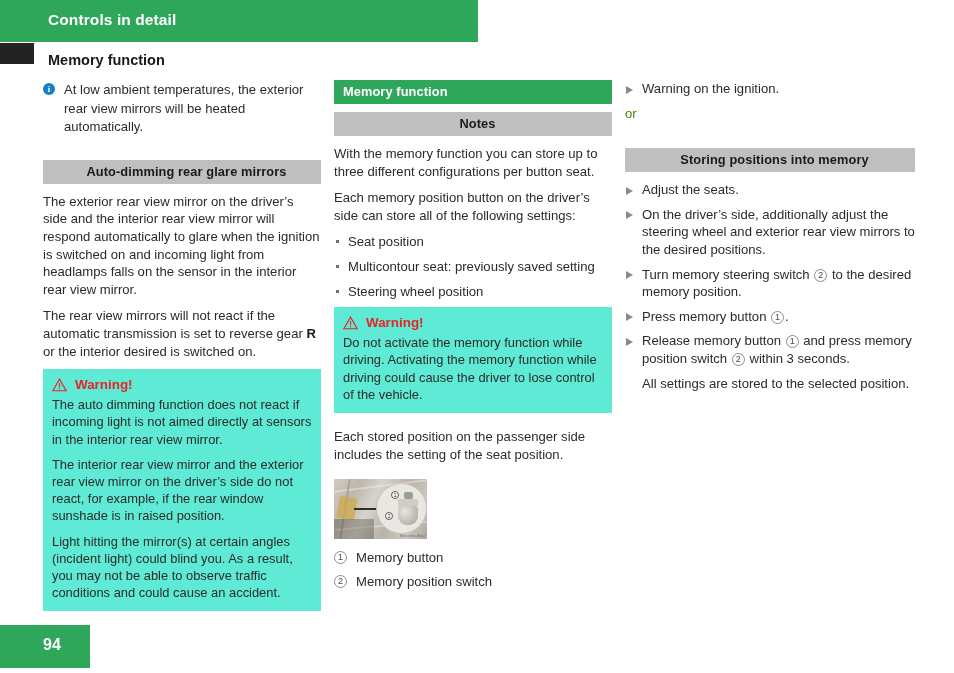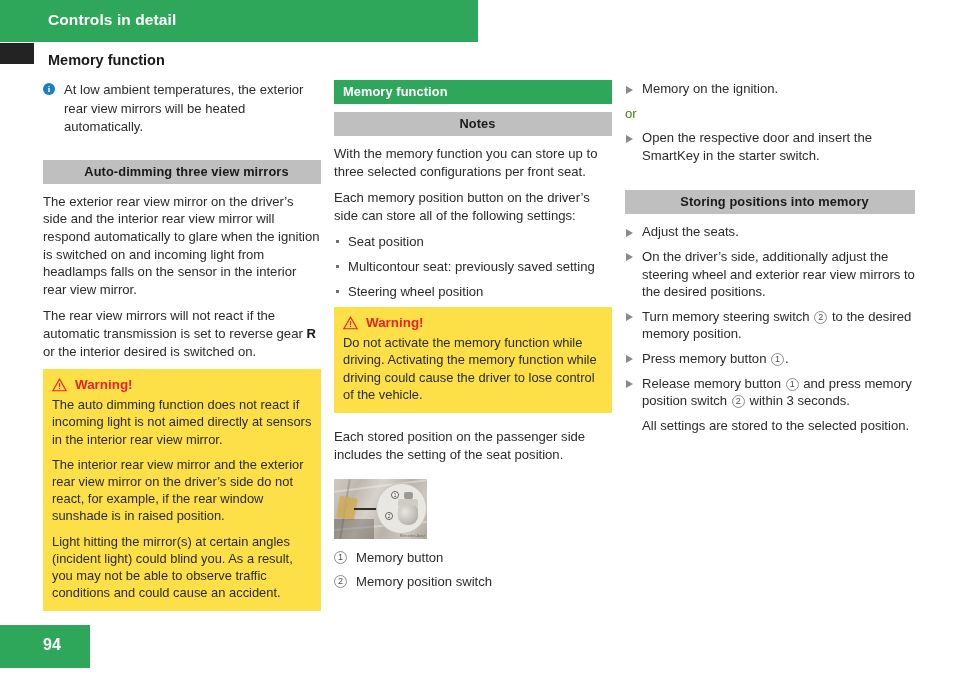--- a/index.html
+++ b/index.html
@@ -106,21 +106,21 @@
     font-family: "Liberation Serif", serif;
   }
   .note-text {
     font-size: 13.1px;
     line-height: 17.6px;
     color: #2b2b2b;
   }
 
   
   .warnbox {
-    background: #fde047;
+    background: #5eead4;
     padding: 8px 9px 10px 9px;
     margin-top: 3px;
   }
   .warnhead {
     display: flex;
     align-items: center;
     gap: 8px;
     margin-bottom: 4px;
   }
   .icon-warning {
@@ -345,21 +345,21 @@
   <div class="black-tab"></div>
   <div class="section-title">Memory function</div>
 
   <div class="col col-left">
 
     <div class="note">
       <span class="icon-info">i</span>
       <span class="note-text">At low ambient temperatures, the exterior rear view mirrors will be heated automatically.</span>
     </div>
 
-    <div class="bar-grey gap-top gap-btm">Auto-dimming three view mirrors</div>
+    <div class="bar-grey gap-top gap-btm">Auto-dimming rear glare mirrors</div>
 
     <p class="body">The exterior rear view mirror on the driver’s side and the interior rear view mirror will respond automatically to glare when the ignition is switched on and incoming light from headlamps falls on the sensor in the interior rear view mirror.</p>
 
     <p class="body"><span>The rear view mirrors will not react if the automatic transmission is set to reverse gear </span><b>R</b><span> or the interior desired is switched on.</span></p>
 
     <div class="warnbox">
       <div class="warnhead">
         <svg class="icon-warning" viewBox="0 0 16 15">
           <path d="M8 1.2 L15.1 13.6 L0.9 13.6 Z" fill="none" stroke="#e8232a" stroke-width="1.2"></path>
           <rect x="7.35" y="5.6" width="1.3" height="4.1" fill="#e8232a"></rect>
@@ -371,21 +371,21 @@
       <p>The interior rear view mirror and the exterior rear view mirror on the driver’s side do not react, for example, if the rear window sunshade is in raised position.</p>
       <p>Light hitting the mirror(s) at certain angles (incident light) could blind you. As a result, you may not be able to observe traffic conditions and could cause an accident.</p>
     </div>
   </div>
 
   <div class="col col-mid">
 
     <div class="bar-green">Memory function</div>
     <div class="bar-grey gap-btm">Notes</div>
 
-    <p class="body">With the memory function you can store up to three selected configurations per front seat.</p>
+    <p class="body">With the memory function you can store up to three different configurations per button seat.</p>
     <p class="body">Each memory position button on the driver’s side can store all of the following settings:</p>
 
     <ul class="dots">
       <li>Seat position</li>
       <li>Multicontour seat: previously saved setting</li>
       <li>Steering wheel position</li>
     </ul>
 
     <div class="warnbox">
       <div class="warnhead">
@@ -429,26 +429,23 @@
       <div class="caption-row">
         <span class="circnum">2</span>
         <span>Memory position switch</span>
       </div>
     </div>
   </div>
 
   <div class="col col-right">
 
     <ul class="steps">
-      <li class="tri">Memory on the ignition.</li>
+      <li class="tri">Warning on the ignition.</li>
     </ul>
     <p class="or-line">or</p>
-    <ul class="steps">
-      <li class="tri">Open the respective door and insert the SmartKey in the starter switch.</li>
-    </ul>
 
     <div class="bar-grey gap-top gap-btm" style="margin-top:26px">Storing positions into memory</div>
 
     <ul class="steps">
       <li class="tri">
         <span>Adjust the seats.</span>
       </li>
       <li class="tri">
         <span>On the driver’s side, additionally adjust the steering wheel and exterior rear view mirrors to the desired positions.</span>
       </li>

